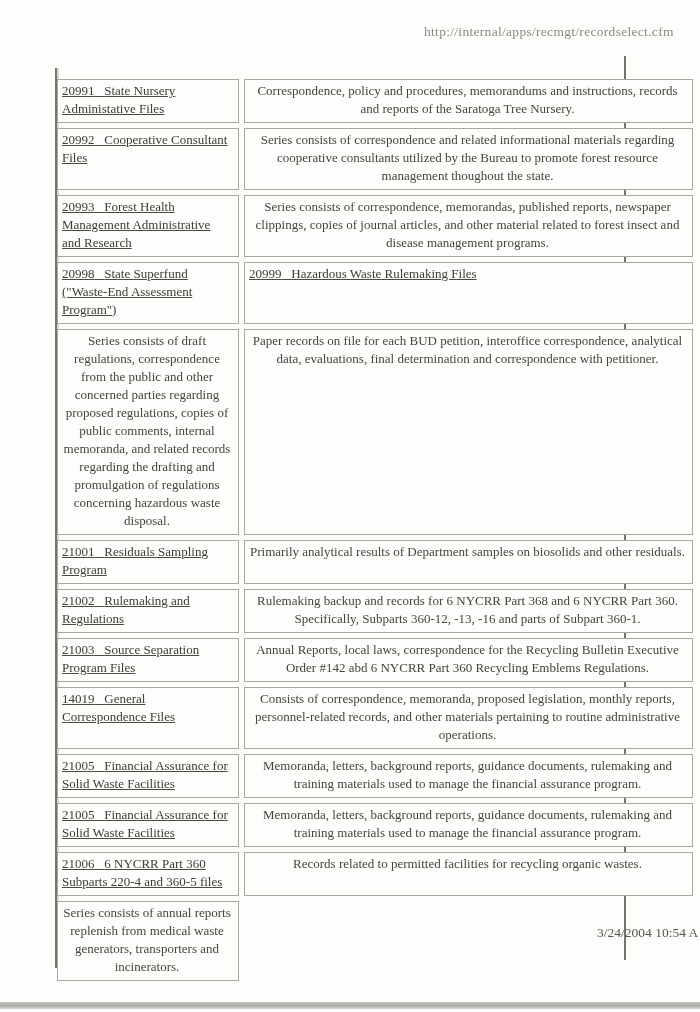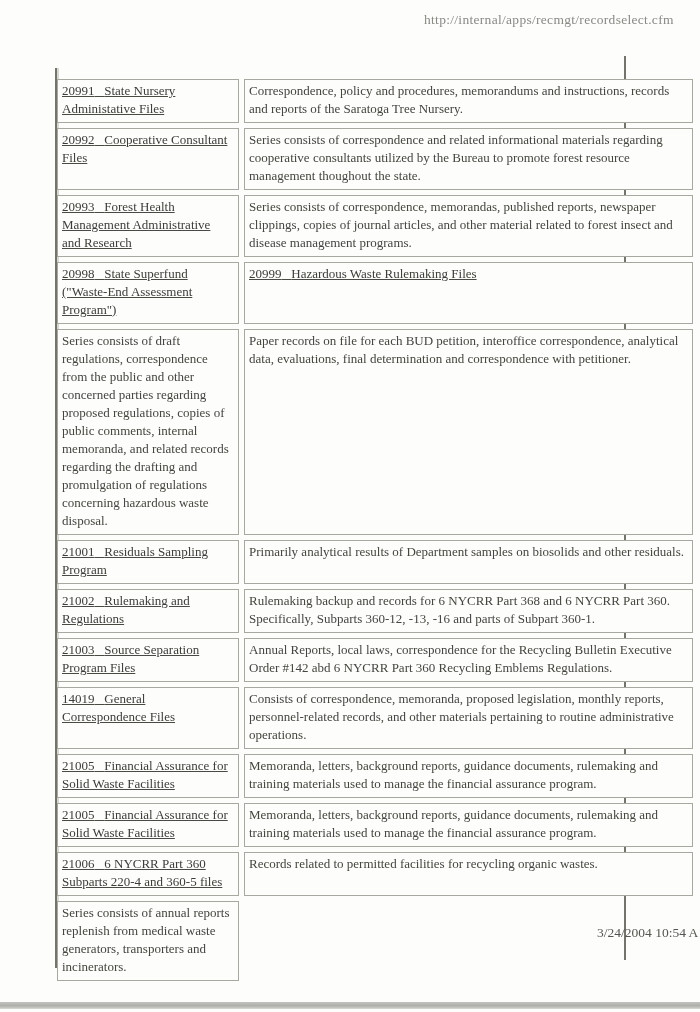--- a/index.html
+++ b/index.html
@@ -13,21 +13,21 @@
   }
   .page {
     position: relative;
     width: 700px;
     height: 1012px;
     background: #fdfdfb;
   }
   
   .url-header {
     position: absolute;
-    top: 12px;
+    top: 24px;
     left: 424px;
     white-space: nowrap;
     font-size: 13.5px;
     color: #8a8984;
     letter-spacing: 0.3px;
   }
   
   .rule-left {
     position: absolute;
     left: 55px;
@@ -67,20 +67,21 @@
   .title-cell .link {
     text-decoration: underline;
     text-decoration-color: #4a4943;
     cursor: pointer;
   }
   .title-cell .num::after {
     content: "\00a0\00a0\00a0";
   }
   .desc-cell {
     color: #45443f;
+    text-align: center;
   }
   .print-timestamp {
     position: absolute;
     top: 925px;
     left: 597px;
     white-space: nowrap;
     font-size: 13.5px;
     color: #56554f;
   }
   .bottom-band {

